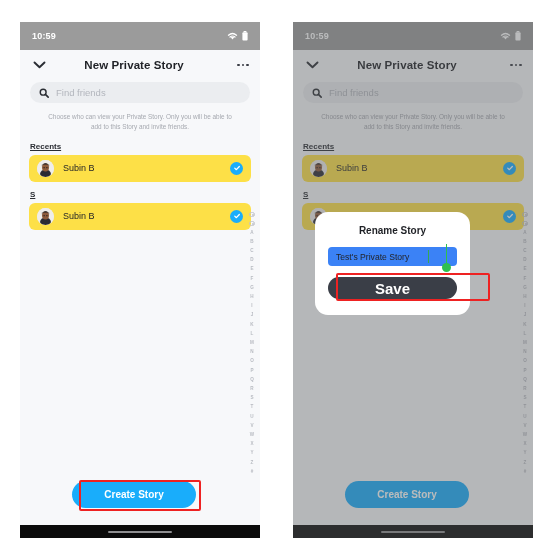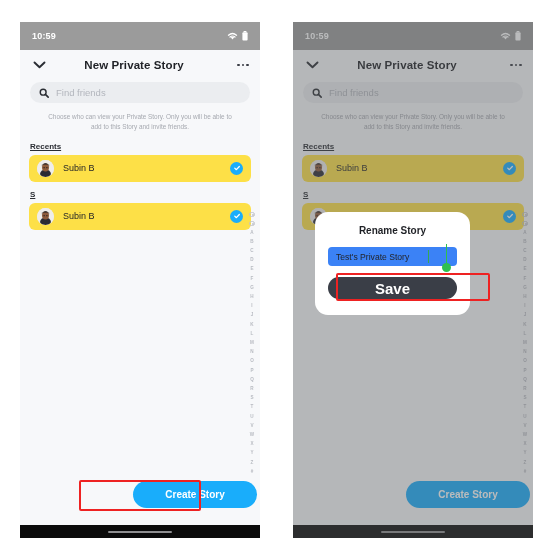--- a/index.html
+++ b/index.html
@@ -173,24 +173,24 @@
     position: absolute;
     left: 1.3px; top: 1.3px;
     width: 2.1px; height: 2.1px;
     border-radius: 50%;
     background: #c2c5cb;
   }
 
   
   .ctawrap {
     position: absolute;
-    left: 0; right: 3px;
+    left: 0; right: 12px;
     bottom: 30px;
     display: flex;
-    justify-content: flex-end;
+    justify-content: center;
   }
   .cta {
     width: 124px;
     height: 27px;
     border-radius: 14px;
     background: #19adfb;
     color: #ffffff;
     font-size: 10px;
     font-weight: bold;
     display: flex;

